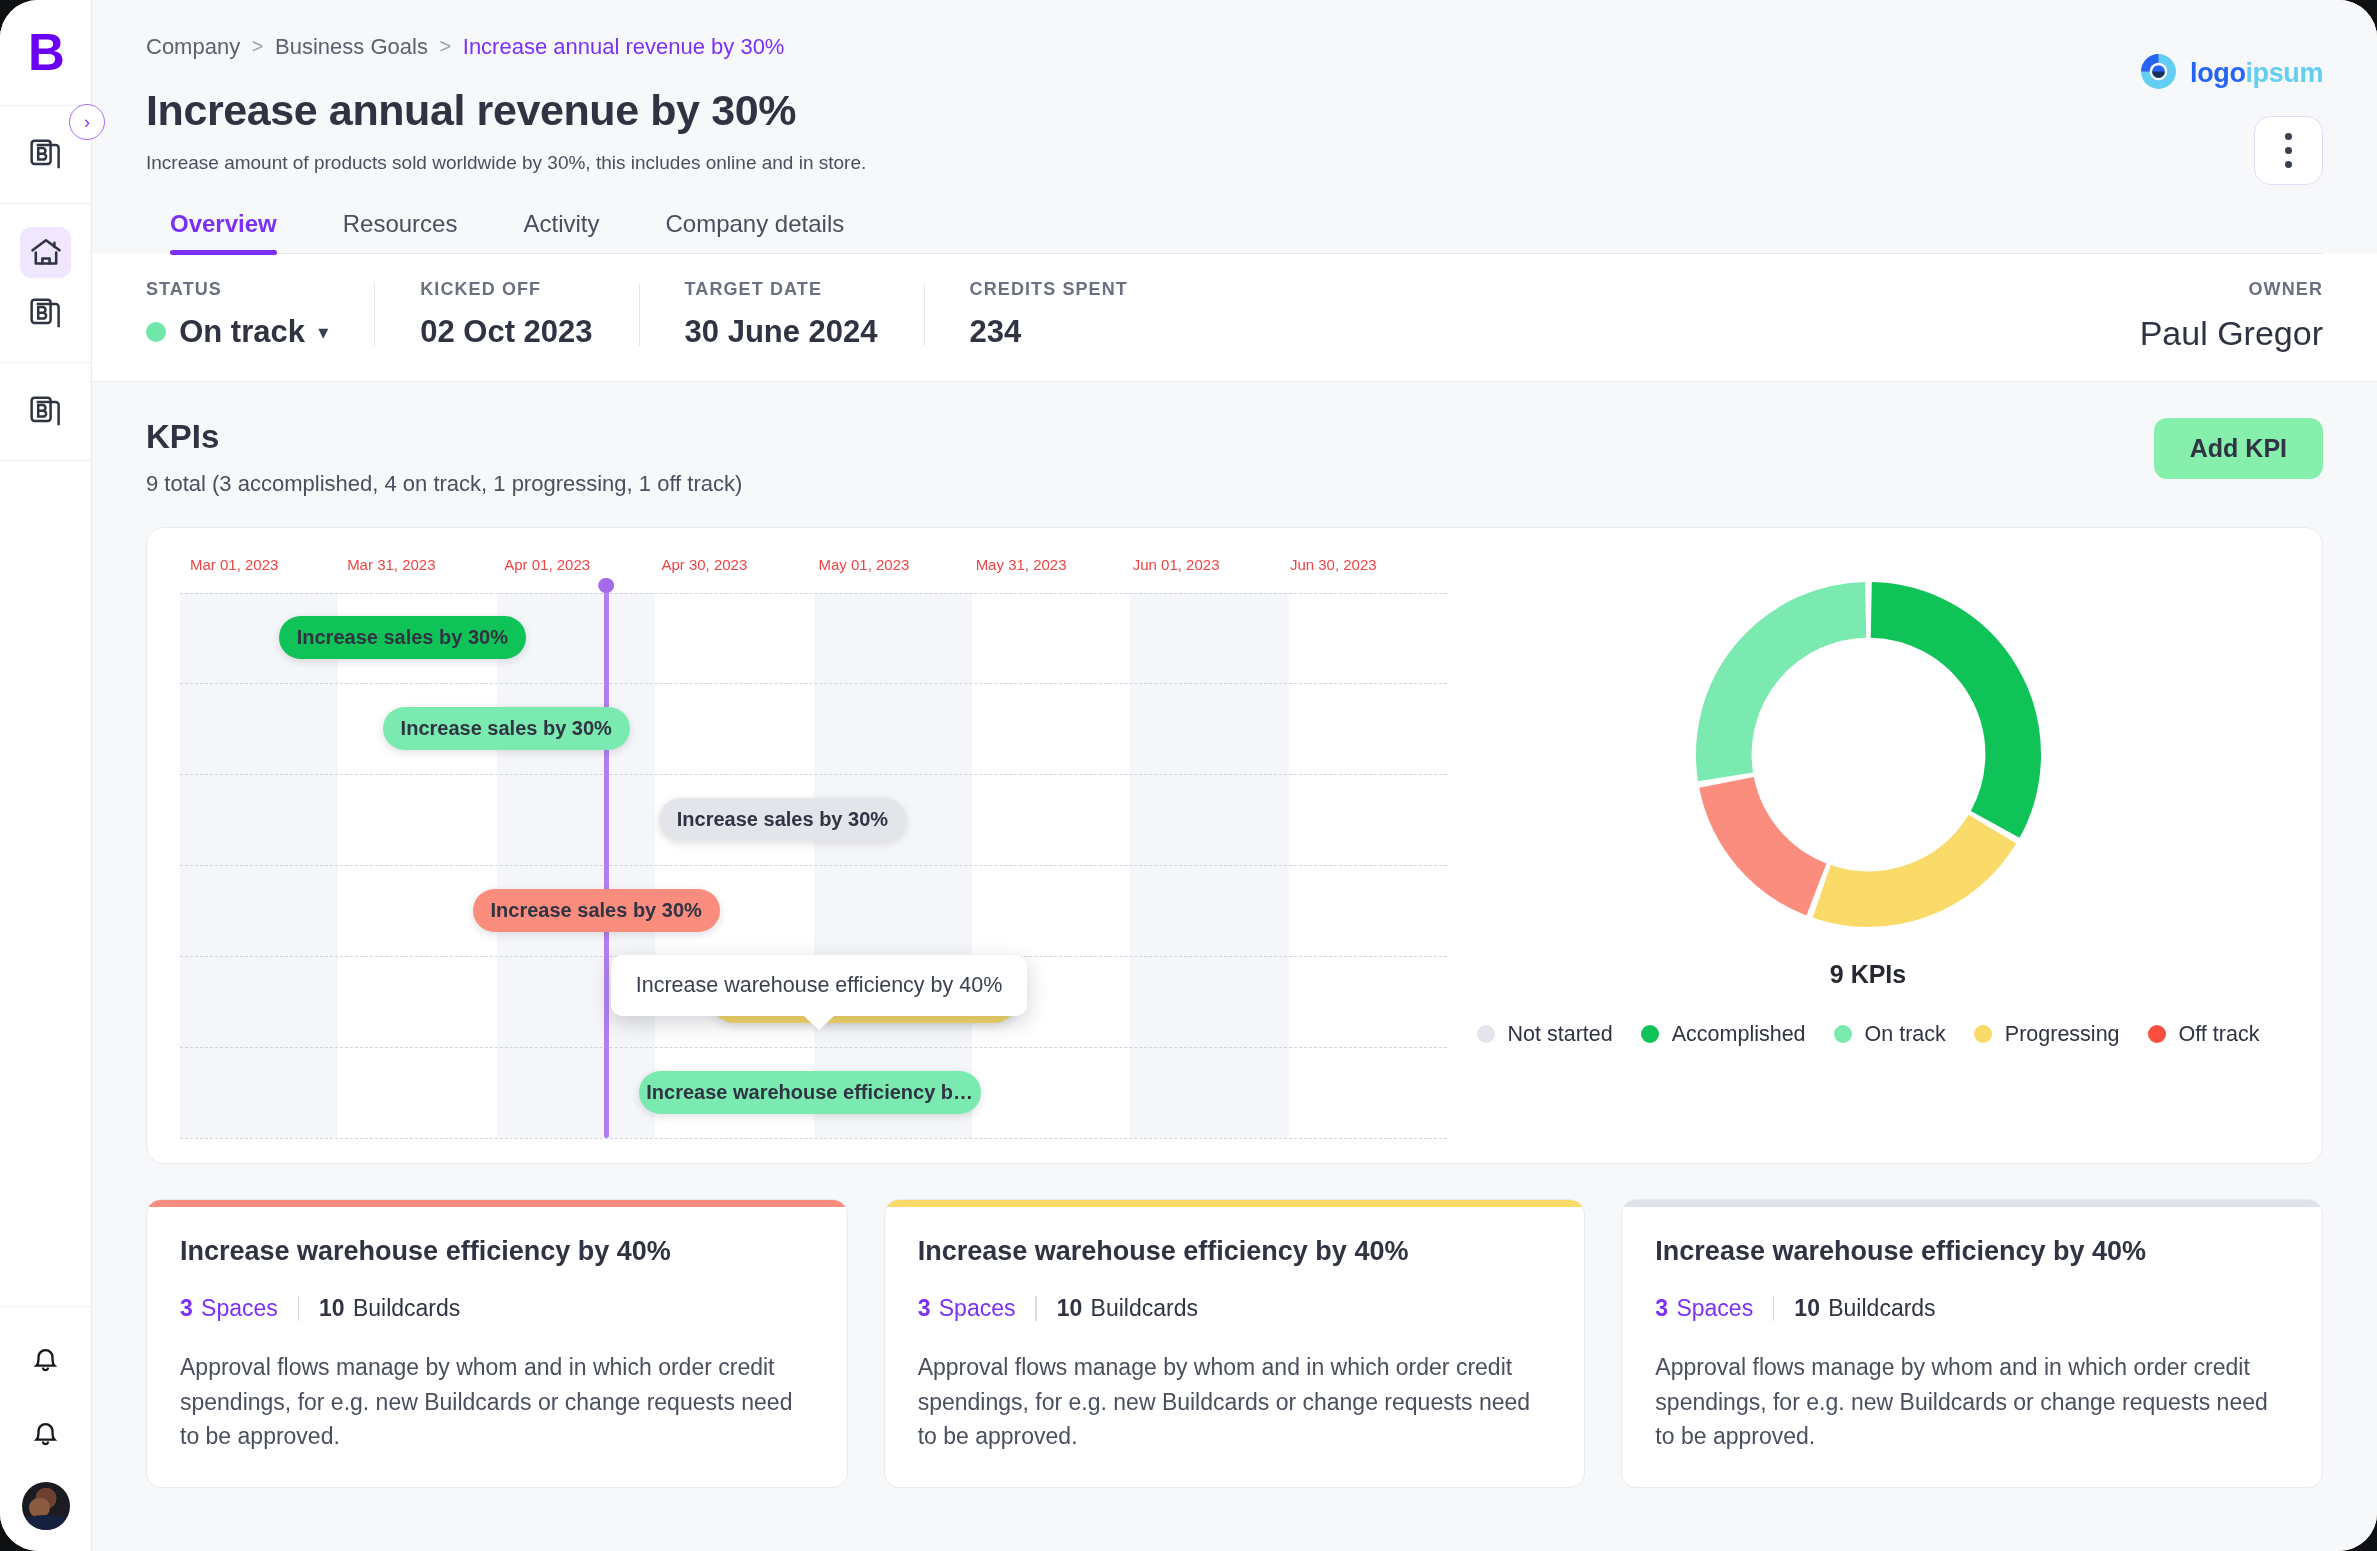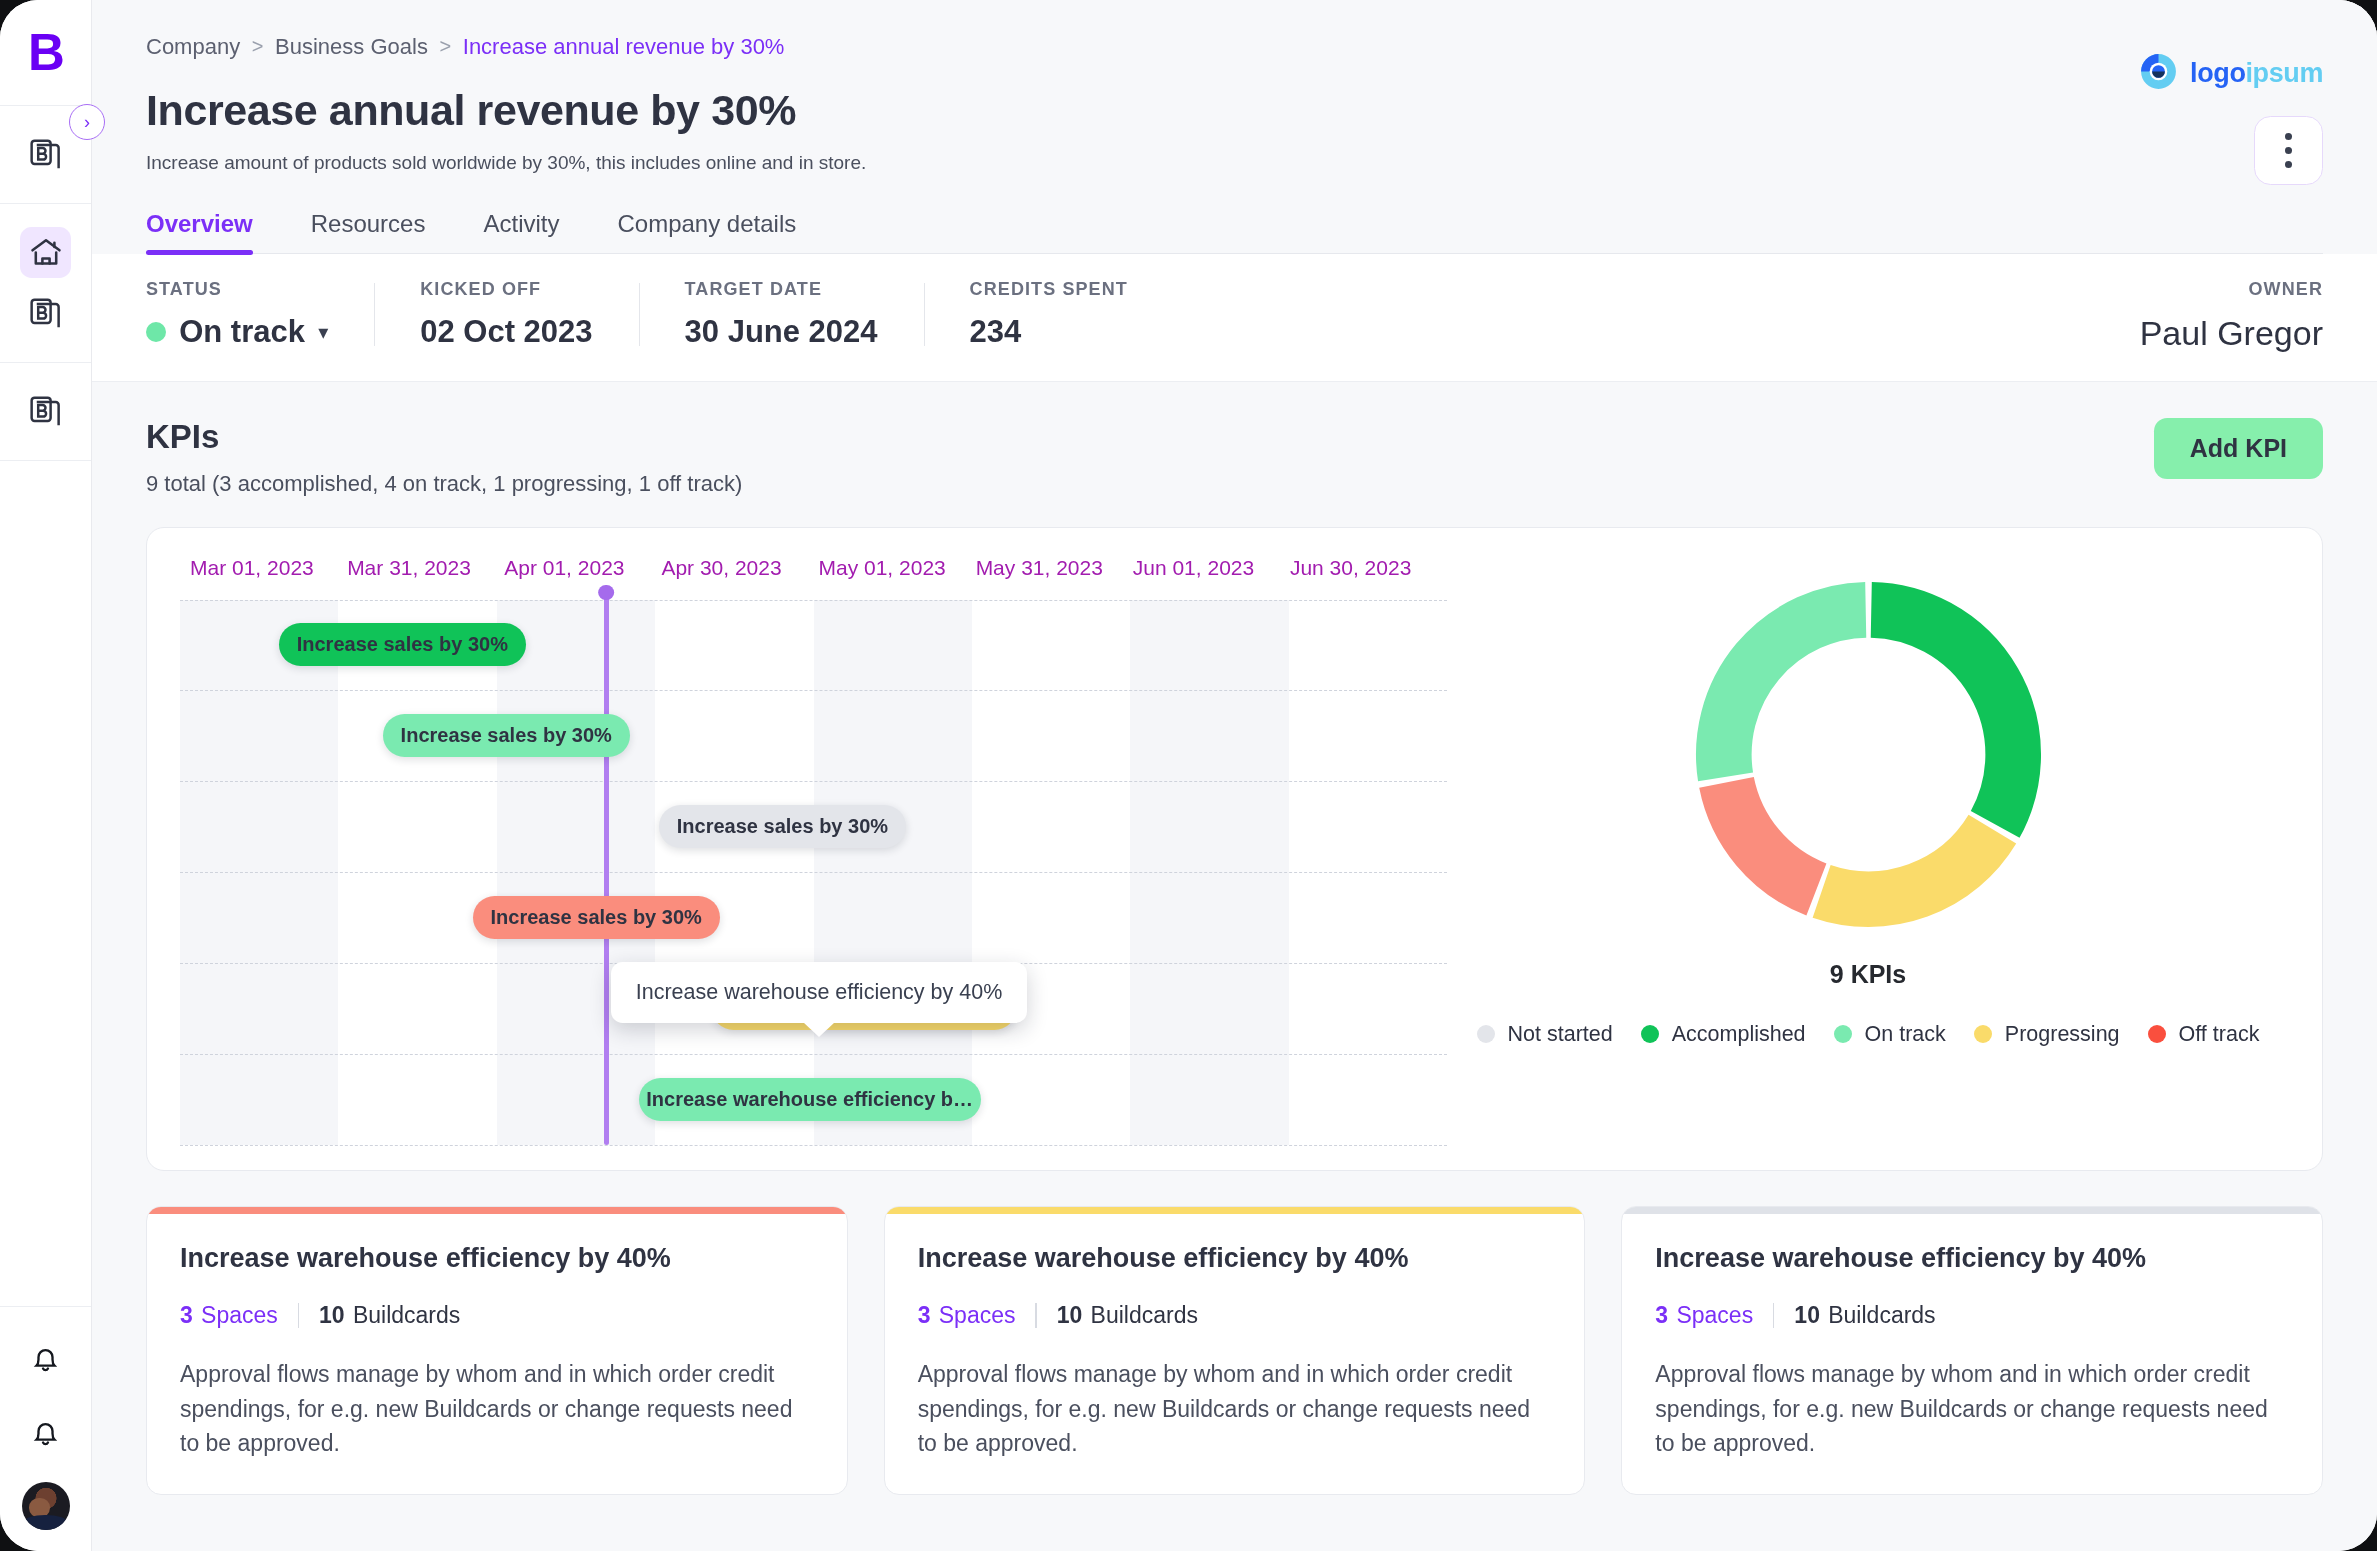--- a/index.html
+++ b/index.html
@@ -122,23 +122,24 @@
 
   .brandlogo {
     position: absolute; right: 54px; top: 51px;
     display: flex; align-items: center; gap: 11.6px;
   }
   .brandlogo .txt { font-size: 27px; font-weight: 700; letter-spacing: -0.4px; }
   .brandlogo .txt .a { color: #2563f5; }
   .brandlogo .txt .b { color: #63cdf2; }
 
   .tabs {
-    display: flex; align-items: flex-end; gap: 0;
+    display: flex; align-items: flex-end; gap: 8px;
     margin-top: 35px;
     border-bottom: 1.2px solid #e6e8ed;
+    margin-left: 24px;
   }
   .tab {
     font-size: 24px; color: #4a4f5e;
     padding: 0 0 15px 0; margin-right: 58px;
     position: relative;
   }
   .tab.active { color: #7b2ff7; font-weight: 700; }
   .tab.active::after {
     content: ""; position: absolute; left: 0; right: 0; bottom: -1.7px;
     height: 5px; background: #7b2ff7; border-radius: 2.5px;
@@ -191,21 +192,21 @@
     border: 1.2px solid #e8eaef;
     border-radius: 18px;
     padding: 28px 33px 25px 33px;
     display: flex;
   }
 
   
   .gantt { flex: 1 1 auto; min-width: 0; position: relative; }
   .gantt-axis {
     display: flex; padding-left: 10px;
-    font-size: 21px; color: #a21caf;
+    font-size: 15px; color: #ef4444;
   }
   .gantt-axis span { flex: 1 1 0; text-align: left; }
   .gantt-body {
     position: relative; height: 545px; margin-top: 20px;
     border-radius: 5px; overflow: visible;
   }
   .col-stripes { position: absolute; inset: 0; display: flex; }
   .col-stripes i { flex: 1 1 0; display: block; }
   .col-stripes i:nth-child(odd) { background: #f5f6f9; }
   .hgrid { position: absolute; left: 0; right: 0; border-top: 1.7px dashed #cfd3dc; }

